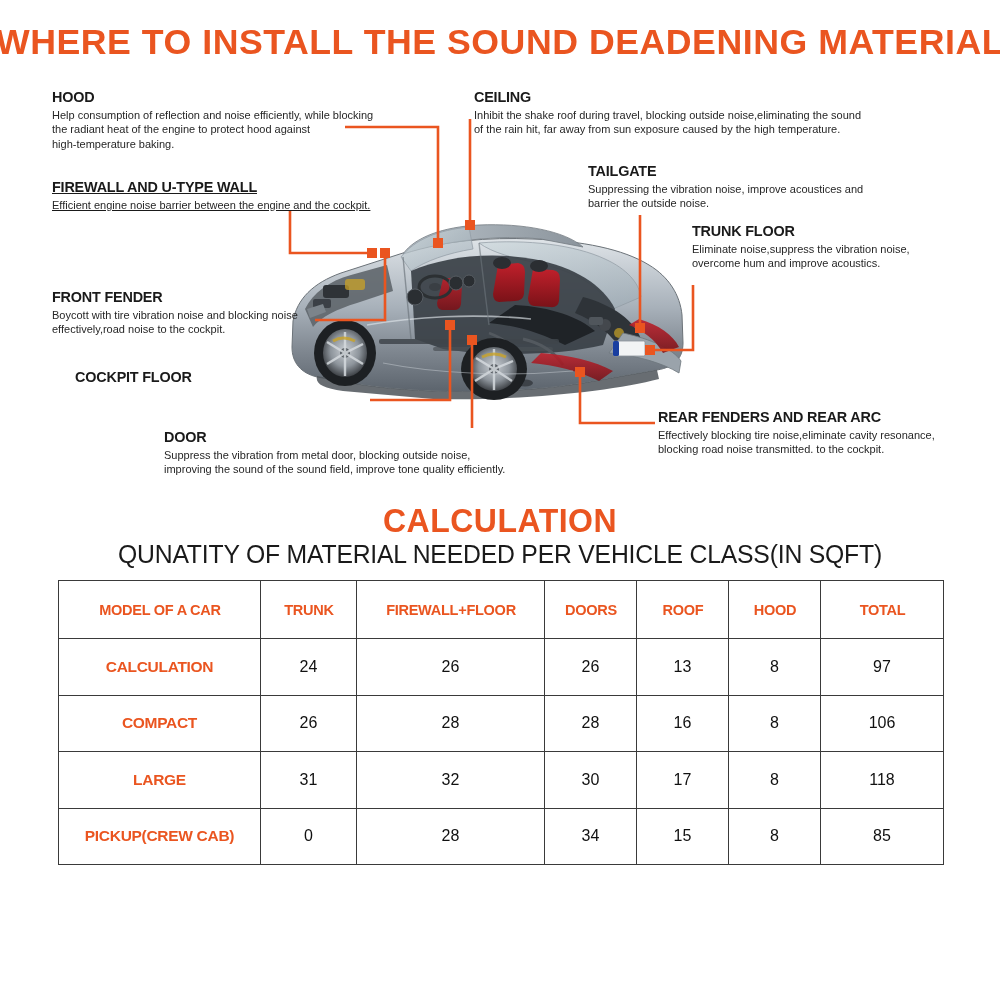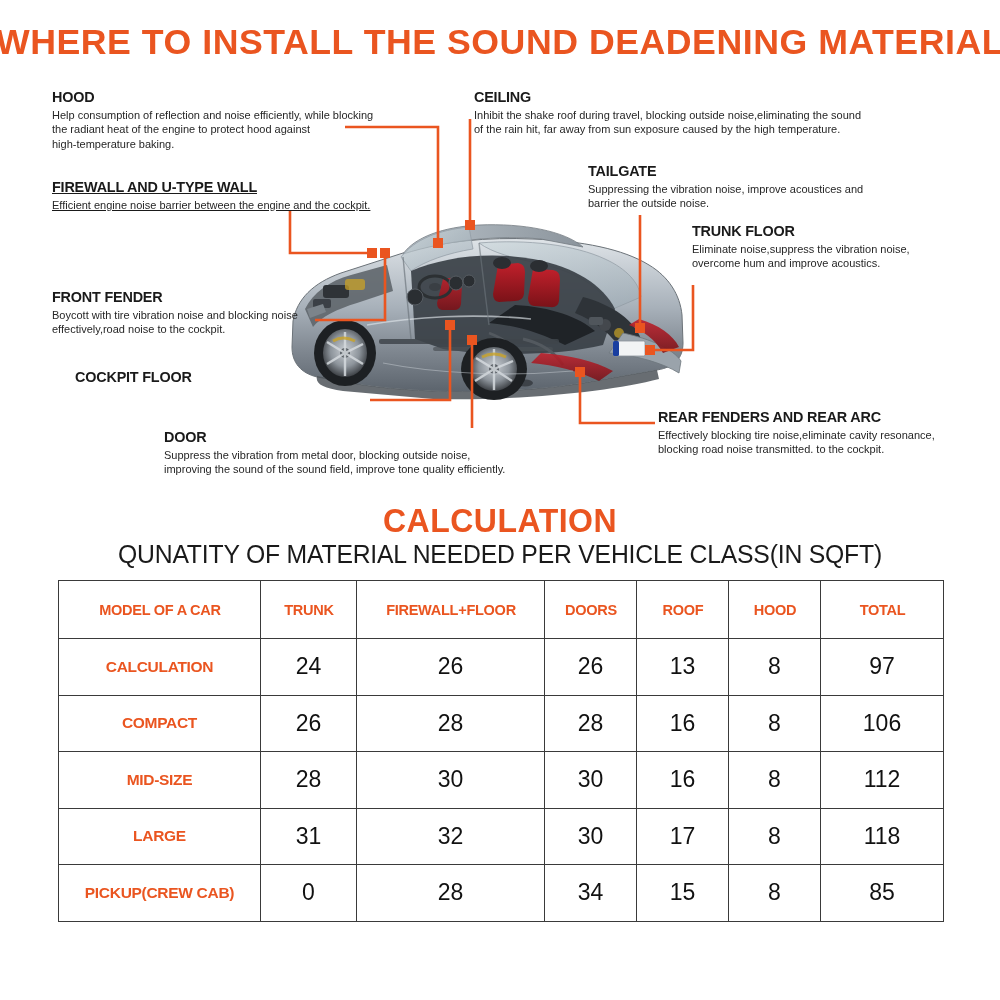--- a/index.html
+++ b/index.html
@@ -79,21 +79,21 @@
     padding:0;
   }
   #calc-table thead th{
     height:58px;
     color:#ea5520;
     font-weight:bold;
     font-size:15px;
     letter-spacing:-0.3px;
     transform:scaleX(0.97);
   }
-  #calc-table tbody td{ height:56.5px; font-size:23px; color:#111; font-weight:normal; }
+  #calc-table tbody td{ height:56.5px; font-size:16px; color:#111; font-weight:normal; }
   #calc-table tbody td.model{
     color:#ea5520;
     font-weight:bold;
     font-size:15.5px;
     letter-spacing:-0.3px;
   }
   .col-model{ width:202px; } .col-trunk{ width:96px; } .col-ff{ width:188px; }
   .col-doors{ width:92px; } .col-roof{ width:92px; } .col-hood{ width:92px; } .col-total{ width:123px; }
 </style>
 </head>
@@ -351,29 +351,20 @@
     <tr>
       <td class="model">COMPACT</td>
       <td>26</td>
       <td>28</td>
       <td>28</td>
       <td>16</td>
       <td>8</td>
       <td>106</td>
     </tr>
     <tr>
-      <td class="model">MID-SIZE</td>
-      <td>28</td>
-      <td>30</td>
-      <td>30</td>
-      <td>16</td>
-      <td>8</td>
-      <td>112</td>
-    </tr>
-    <tr>
       <td class="model">LARGE</td>
       <td>31</td>
       <td>32</td>
       <td>30</td>
       <td>17</td>
       <td>8</td>
       <td>118</td>
     </tr>
     <tr>
       <td class="model">PICKUP(CREW CAB)</td>

